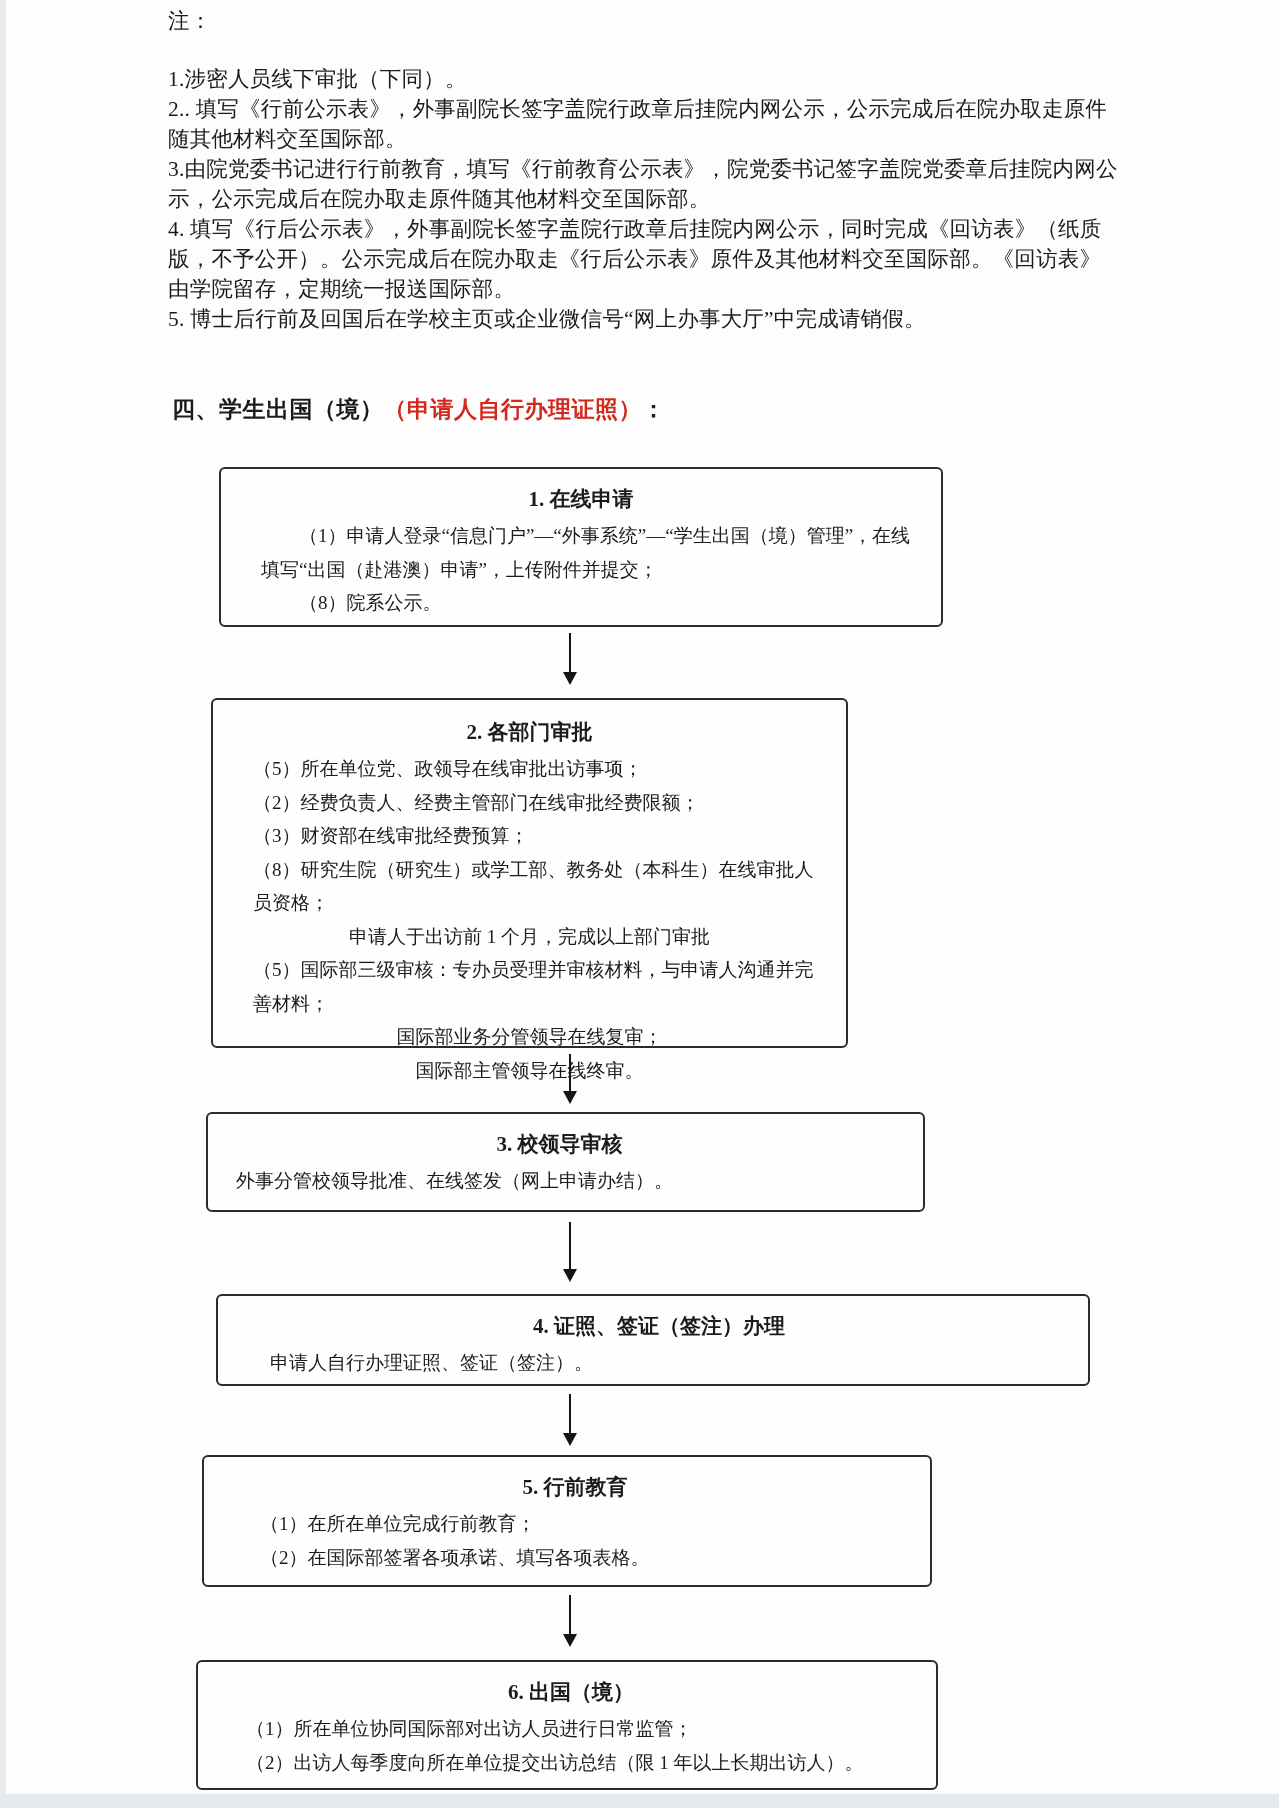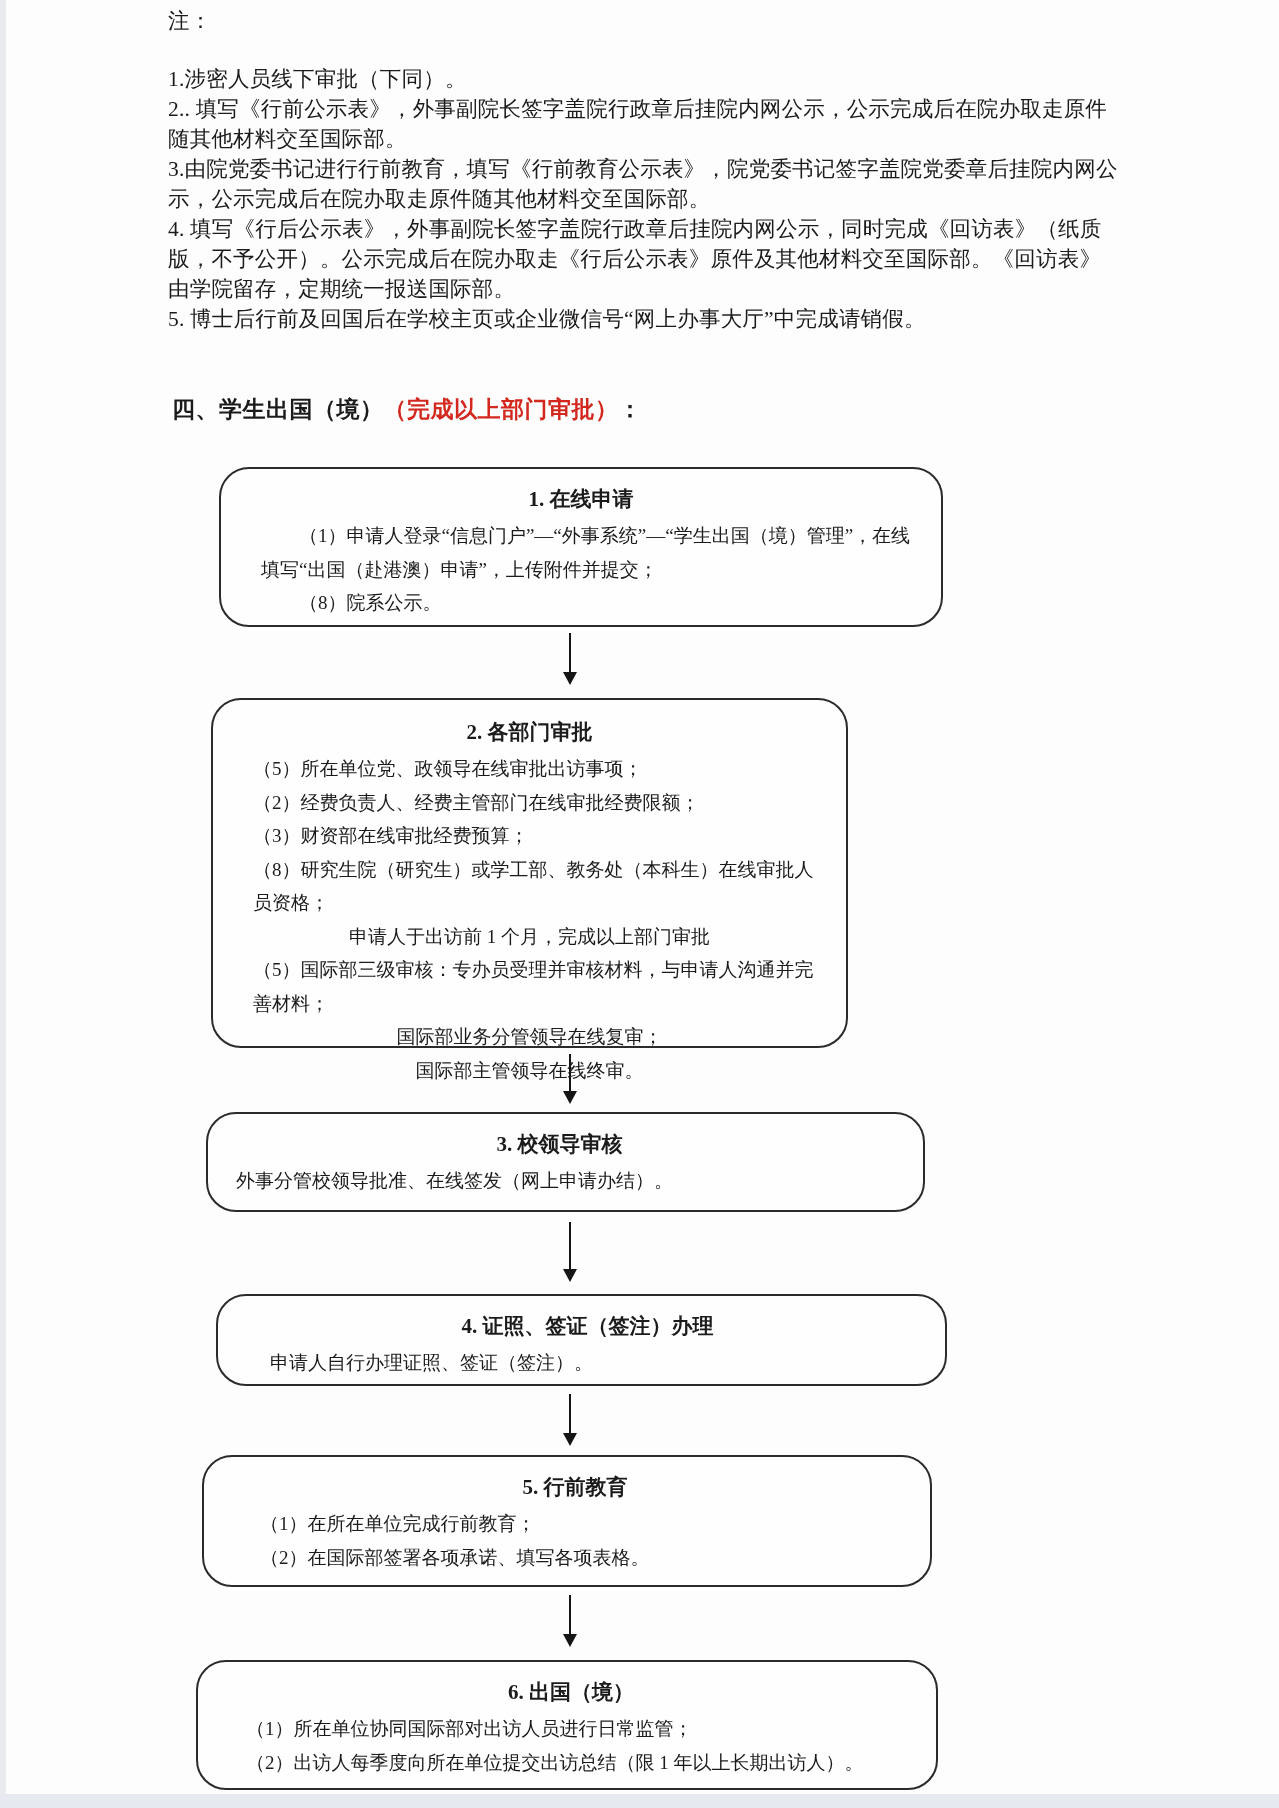--- a/index.html
+++ b/index.html
@@ -18,21 +18,21 @@
   }
   .notes p { margin:0; }
   .notes .note-label { margin-bottom:28px; }
   .section-title {
     position:absolute; left:166px; top:394px;
     font-size:23px; font-weight:bold; letter-spacing:0.5px;
   }
   .section-title .red { color:#d3281e; }
   .flow-box {
     position:absolute; box-sizing:border-box;
-    border:2px solid #2b2b2b; border-radius:30px; background:#fefefe;
+    border:2px solid #2b2b2b; border-radius:6px; background:#fefefe;
     font-size:19px; line-height:33.5px; padding:12px 14px 5px 40px;
   }
   .flow-box .box-title {
     text-align:center; font-weight:bold; font-size:21px; line-height:36px;
     padding-right:26px; margin-bottom:2px;
   }
   .flow-box .line { }
   .flow-box .line.center { text-align:center; padding-right:26px; }
   .flow-box p.para { margin:0; text-indent:2em; }
   .arrow { position:absolute; left:556px; width:16px; }
@@ -55,21 +55,21 @@
   <div class="notes">
     <p class="note-label">注：</p>
     <p class="note-item">1.涉密人员线下审批（下同）。</p>
     <p class="note-item">2.. 填写《行前公示表》，外事副院长签字盖院行政章后挂院内网公示，公示完成后在院办取走原件随其他材料交至国际部。</p>
     <p class="note-item">3.由院党委书记进行行前教育，填写《行前教育公示表》，院党委书记签字盖院党委章后挂院内网公示，公示完成后在院办取走原件随其他材料交至国际部。</p>
     <p class="note-item">4. 填写《行后公示表》，外事副院长签字盖院行政章后挂院内网公示，同时完成《回访表》（纸质版，不予公开）。公示完成后在院办取走《行后公示表》原件及其他材料交至国际部。《回访表》由学院留存，定期统一报送国际部。</p>
     <p class="note-item">5. 博士后行前及回国后在学校主页或企业微信号“网上办事大厅”中完成请销假。</p>
   </div>
 
   <div class="section-title">
-    <span>四、学生出国（境）</span><span class="red">（完成以上部门审批）</span><span>：</span>
+    <span>四、学生出国（境）</span><span class="red">（申请人自行办理证照）</span><span>：</span>
   </div>
 
   <div>
 
     <div class="flow-box" style="left:213px; top:467px; width:724px; height:160px;">
       <div class="box-title">1. 在线申请</div>
       <p class="para">（1）申请人登录“信息门户”—“外事系统”—“学生出国（境）管理”，在线填写“出国（赴港澳）申请”，上传附件并提交；</p>
       <p class="para">（8）院系公示。</p>
     </div>
 
@@ -98,21 +98,21 @@
     <div class="flow-box" style="left:200px; top:1112px; width:719px; height:100px; padding-left:28px;">
       <div class="box-title">3. 校领导审核</div>
       <div class="line">外事分管校领导批准、在线签发（网上申请办结）。</div>
     </div>
 
     <div class="arrow" style="top:1222px;">
       <div class="shaft" style="height:47px;"></div>
       <div class="head"></div>
     </div>
 
-    <div class="flow-box" style="left:210px; top:1294px; width:731px; height:92px; padding-left:52px;">
+    <div class="flow-box" style="left:210px; top:1294px; width:874px; height:92px; padding-left:52px;">
       <div class="box-title">4. 证照、签证（签注）办理</div>
       <div class="line">申请人自行办理证照、签证（签注）。</div>
     </div>
 
     <div class="arrow" style="top:1394px;">
       <div class="shaft" style="height:39px;"></div>
       <div class="head"></div>
     </div>
 
     <div class="flow-box" style="left:196px; top:1455px; width:730px; height:132px; padding-left:56px;">

